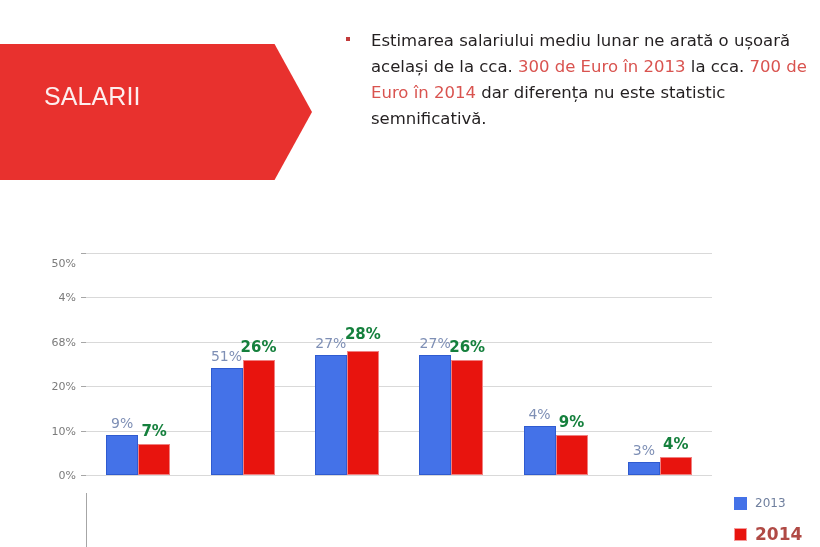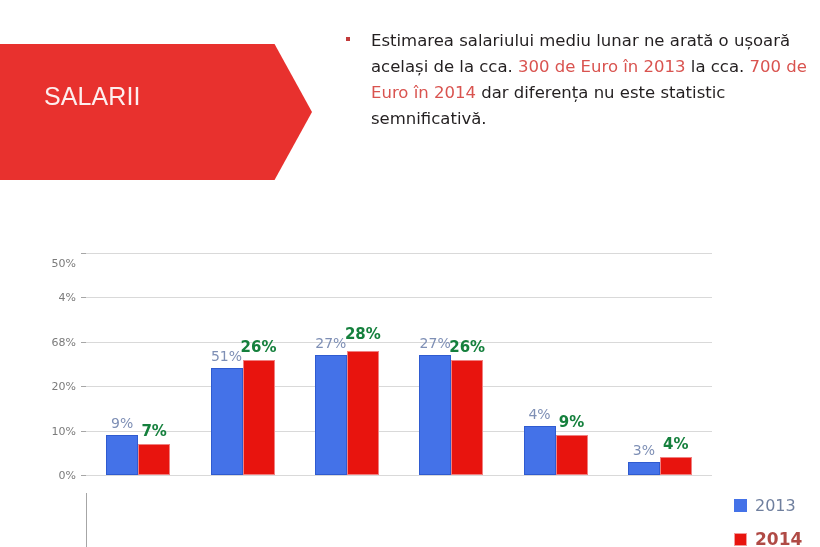--- a/index.html
+++ b/index.html
@@ -145,21 +145,21 @@
     align-items: center;
     margin-bottom: 14px;
   }
   .legend-swatch {
     width: 13px;
     height: 13px;
     margin-right: 8px;
   }
   .legend-swatch.blue { background: #4472e8; }
   .legend-swatch.red  { background: #e8140e; border: 1px solid #f49a9a; box-sizing: border-box; }
-  .legend-text { font-size: 16px; font-family: "DejaVu Sans", sans-serif; }
+  .legend-text { font-size: 12px; font-family: "DejaVu Sans", sans-serif; }
   .legend-text.blue { color: #6f7f9e; }
   .legend-text.red  { color: #b04a45; font-weight: bold; font-size: 17px; }
 </style>
 </head>
 <body>
 
 <div id="banner"></div>
 <div id="banner-title">
   <span class="banner-line">SALARII</span>
 </div>

